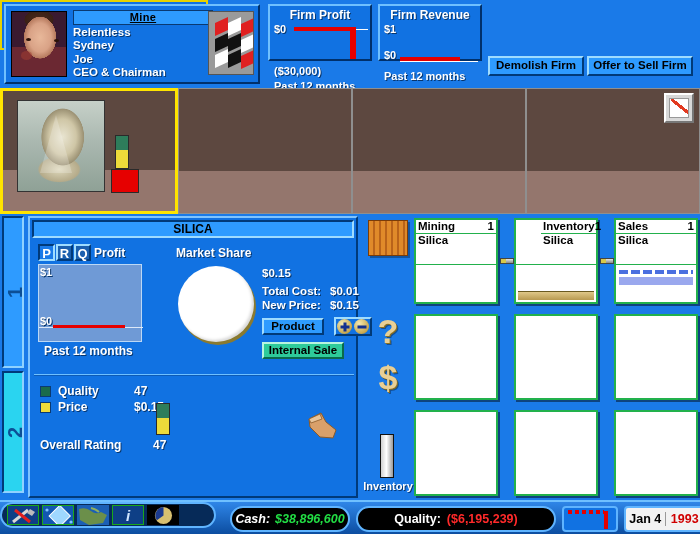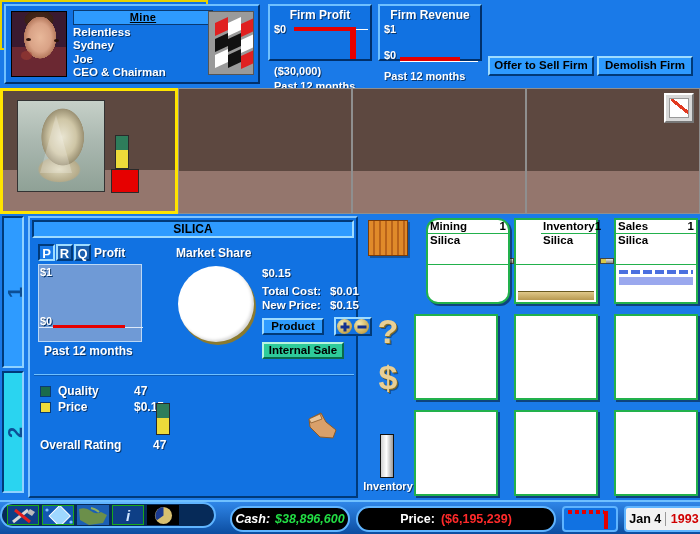--- a/index.html
+++ b/index.html
@@ -293,22 +293,22 @@
       <div class="ctrl-row">
         <div class="numcell">1</div>
         <div class="arrowbtn">
             <div class="tri-dn"></div>
           </div>
         <div class="btn" style="width:72px;">My Firm</div>
         <div class="btn" style="width:76px;">Product</div>
       </div>
     </div>
     <div class="ctrl2">
+      <div class="btn" style="width:96px;line-height:14px;">Demolish Firm</div>
       <div class="btn" style="width:106px;line-height:14px;">Offer to Sell Firm</div>
-      <div class="btn" style="width:96px;line-height:14px;">Demolish Firm</div>
     </div>
   </div>
 
   <div class="strip">
     <div class="lot sel">
       <div class="mineral"></div>
       <div class="barlet"></div>
       <div class="redsq"></div>
     </div>
     <div class="lot"></div>
@@ -400,21 +400,21 @@
       <div class="glyph" style="top:98px;">?</div>
       <div class="glyph" style="top:144px;">$</div>
       <div class="tbar"></div>
       <div class="tlabel">Inventory</div>
     </div>
 
     <div class="grid">
       <div class="conn" style="left:86px;top:42px;width:14px;"></div>
       <div class="conn" style="left:186px;top:42px;width:14px;"></div>
 
-      <div class="gcell" style="left:12px;top:2px;border-radius:12px;">
+      <div class="gcell" style="left:0;top:2px;">
         <div class="hd">
             <span>Mining</span>
             <span>1</span>
           </div>
         <div class="sub">Silica</div>
         <div class="mid"></div>
       </div>
 
       <div class="gcell" style="left:100px;top:2px;padding-left:25px;">
         <div class="hd">
@@ -479,21 +479,21 @@
           </svg>
       </div>
     </div>
 
     <div class="pill cashpill">
       <span class="plabel">Cash:</span>
       <span class="pval-g">$38,896,600</span>
     </div>
 
     <div class="pill profitpill">
-      <span class="plabel">Price:</span>
+      <span class="plabel">Quality:</span>
       <span class="pval-r">($6,195,239)</span>
     </div>
 
     <div class="pill speedbox">
       <div class="dots"></div>
         <div class="mark"></div>
     </div>
 
     <div class="pill datebox">
       <span class="dmon">Jan 4</span>

